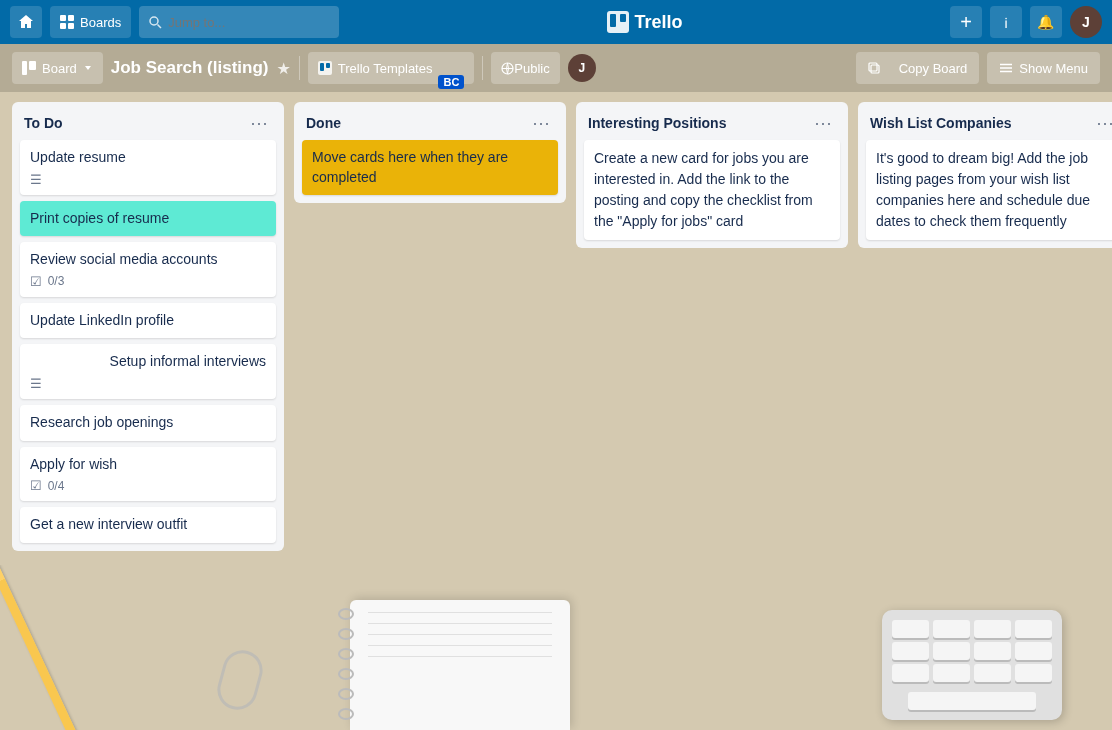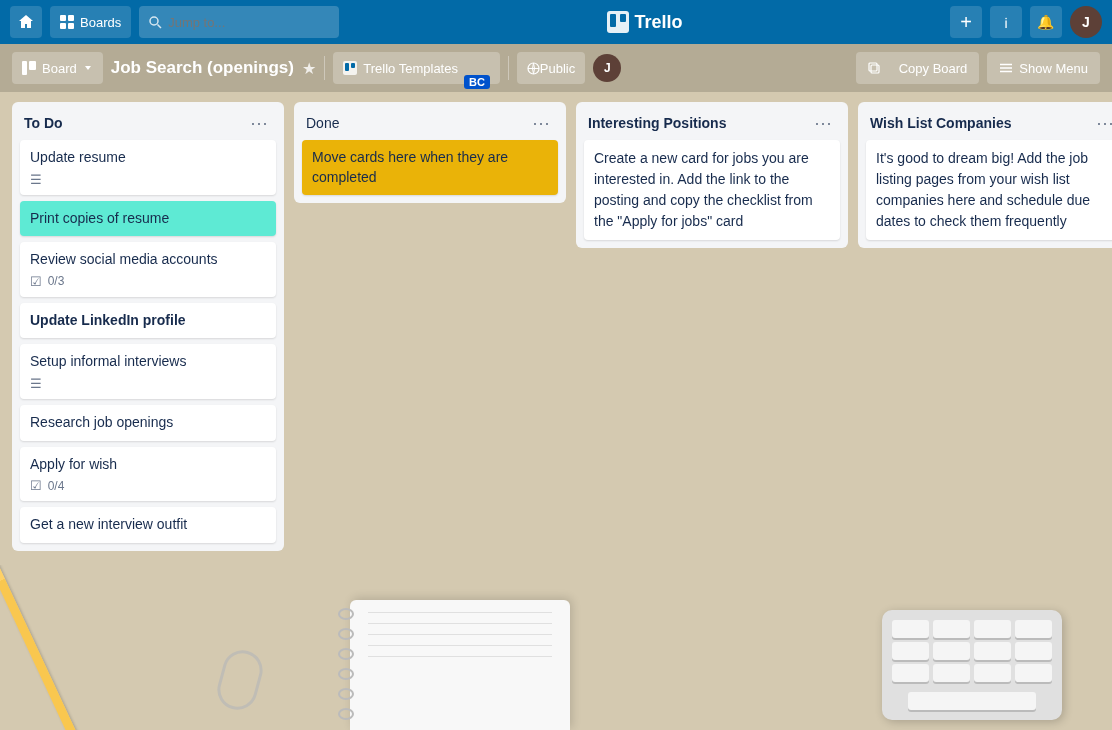--- a/index.html
+++ b/index.html
@@ -105,21 +105,21 @@
       <svg width="14" height="14" viewBox="0 0 14 14" fill="white">
         <rect x="0" y="0" width="5" height="14" rx="1"></rect>
           <rect x="7" y="0" width="7" height="9" rx="1"></rect>
       </svg>
       <span>Board</span>
       <svg width="10" height="10" viewBox="0 0 10 10" fill="white">
         <path d="M2 3l3 4 3-4"></path>
       </svg>
     </button>
 
-    <span style="color:#fff; font-size:17px; font-weight:700;">Job Search (openings)</span>
+    <span style="color:#fff; font-size:17px; font-weight:700;">Job Search (listing)</span>
 
     <span style="color:rgba(255,255,255,0.8); cursor:pointer; font-size:16px;">★</span>
 
     <div style="width:1px; height:24px; background:rgba(255,255,255,0.35);"></div>
 
     <button style="background:rgba(255,255,255,0.25); border:none; border-radius:4px; color:#fff; height:32px; padding:0 10px; display:flex; align-items:center; gap:6px; cursor:pointer; font-size:13px;">
       <svg width="14" height="14" viewBox="0 0 14 14" fill="none">
         <rect width="14" height="14" rx="2" fill="white" fill-opacity="0.8"></rect>
         <rect x="2" y="2" width="4" height="8" rx="1" fill="#026AA7"></rect>
         <rect x="8" y="2" width="4" height="5" rx="1" fill="#026AA7"></rect>
@@ -181,26 +181,26 @@
       </div>
 
       <div style="background:#fff; border-radius:4px; padding:8px 10px; cursor:pointer; box-shadow:0 1px 2px rgba(0,0,0,0.12); display:flex; flex-direction:column; gap:4px;">
         <span style="font-size:14px; color:#172b4d; line-height:1.4;">Review social media accounts</span>
         <div style="display:flex; align-items:center; gap:6px;">
           <span style="font-size:13px; color:#6b778c;">☑</span>
           <span style="font-size:12px; color:#6b778c;">0/3</span>
         </div>
       </div>
 
-      <div style="background:#fff; border-radius:4px; padding:8px 10px; cursor:pointer; box-shadow:0 1px 2px rgba(0,0,0,0.12);font-weight:bold;">
+      <div style="background:#fff; border-radius:4px; padding:8px 10px; cursor:pointer; box-shadow:0 1px 2px rgba(0,0,0,0.12);">
         <span style="font-size:14px; color:#172b4d; line-height:1.4;">Update LinkedIn profile</span>
       </div>
 
       <div style="background:#fff; border-radius:4px; padding:8px 10px; cursor:pointer; box-shadow:0 1px 2px rgba(0,0,0,0.12); display:flex; flex-direction:column; gap:4px;">
-        <span style="font-size:14px; color:#172b4d; line-height:1.4;">Setup informal interviews</span>
+        <span style="font-size:14px; color:#172b4d; line-height:1.4;text-align:right;">Setup informal interviews</span>
         <div style="display:flex; align-items:center; gap:6px;">
           <span style="font-size:13px; color:#6b778c;">☰</span>
         </div>
       </div>
 
       <div style="background:#fff; border-radius:4px; padding:8px 10px; cursor:pointer; box-shadow:0 1px 2px rgba(0,0,0,0.12);">
         <span style="font-size:14px; color:#172b4d; line-height:1.4;">Research job openings</span>
       </div>
 
       <div style="background:#fff; border-radius:4px; padding:8px 10px; cursor:pointer; box-shadow:0 1px 2px rgba(0,0,0,0.12); display:flex; flex-direction:column; gap:4px;">
@@ -211,21 +211,21 @@
         </div>
       </div>
 
       <div style="background:#fff; border-radius:4px; padding:8px 10px; cursor:pointer; box-shadow:0 1px 2px rgba(0,0,0,0.12);">
         <span style="font-size:14px; color:#172b4d; line-height:1.4;">Get a new interview outfit</span>
       </div>
     </div>
 
     <div style="background:#f4f5f7; border-radius:6px; width:272px; min-width:272px; padding:8px; display:flex; flex-direction:column; gap:6px;">
       <div style="display:flex; align-items:center; justify-content:space-between; padding:4px 4px 2px;">
-        <span style="font-size:14px; font-weight:400; color:#172b4d;">Done</span>
+        <span style="font-size:14px; font-weight:700; color:#172b4d;">Done</span>
         <button style="background:none; border:none; cursor:pointer; color:#6b778c; font-size:18px; padding:0 4px; border-radius:3px; line-height:1;">···</button>
       </div>
       <div style="background:#eab308; border-radius:4px; padding:8px 10px; cursor:pointer; box-shadow:0 1px 2px rgba(0,0,0,0.12);">
         <span style="font-size:14px; color:#172b4d; line-height:1.4;">Move cards here when they are completed</span>
       </div>
     </div>
 
     <div style="background:#f4f5f7; border-radius:6px; width:272px; min-width:272px; padding:8px; display:flex; flex-direction:column; gap:6px;">
       <div style="display:flex; align-items:center; justify-content:space-between; padding:4px 4px 2px;">
         <span style="font-size:14px; font-weight:700; color:#172b4d;">Interesting Positions</span>

